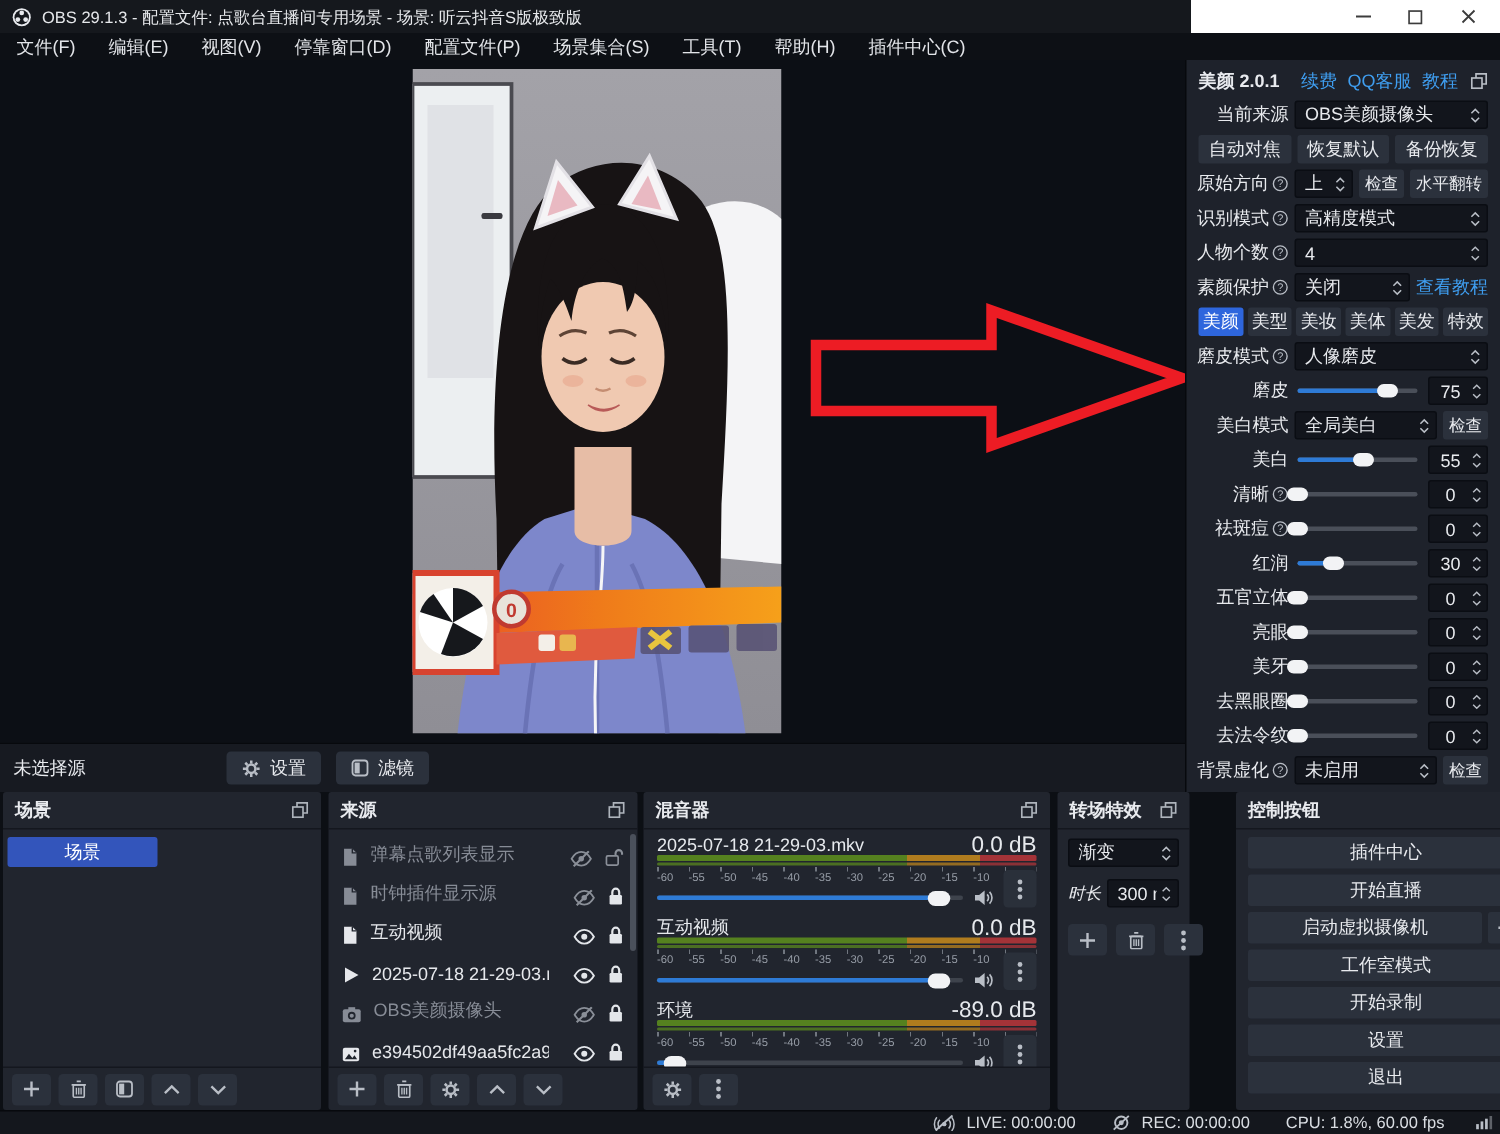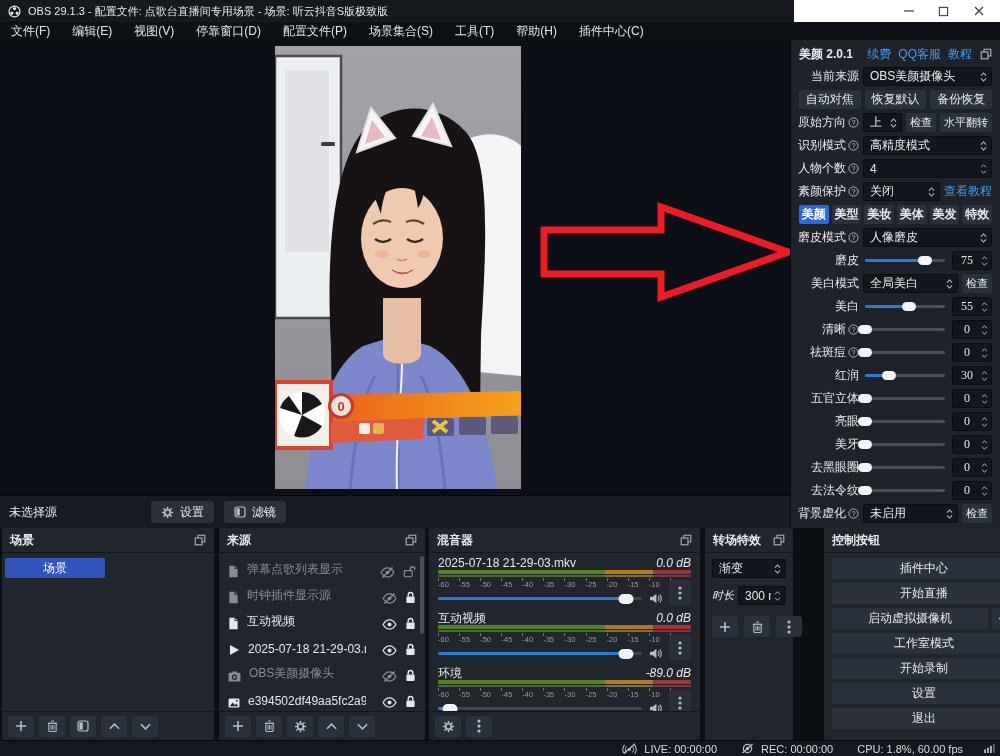--- a/index.html
+++ b/index.html
@@ -54,21 +54,21 @@
   .src-row.dim{color:#878c96;}
   .src-row .icon{color:inherit;}
   .src-row .lit{color:#e3e6ea;}
   .src-row .dimicon{color:#8a8f98;}
   .src-scrollbar{position:absolute;right:1px;top:28px;width:4px;height:78px;background:#4a505b;border-radius:2px;}
 
   
   .mix-body{position:absolute;top:24px;left:0;right:0;bottom:28px;overflow:hidden;}
   .mix-ch{padding:4px 9px 1px;}
   .mix-head{display:flex;justify-content:space-between;align-items:center;height:14px;color:#e6e9ed;}
-  .db{font-size:12px;font-style:italic;}
+  .db{font-size:15px;}
   .meter{height:4px;border-radius:1px;
     background:linear-gradient(to right,#55811f 0,#55811f 66%,#b07c1e 66%,#b07c1e 85%,#a43338 85%,#a43338 100%);}
   .meter.m2{height:2px;margin-top:1px;opacity:.8;}
   .tickmarks{height:3px;margin-top:1px;
     background:repeating-linear-gradient(to right,#70767f 0 1px,transparent 1px 8.333%);}
   .ticklabels{display:flex;justify-content:space-between;font-size:7.5px;color:#969ca6;height:8px;line-height:8px;}
   .vol-row{display:flex;align-items:center;gap:7px;margin-top:2px;height:15px;}
   .vol-track{flex:1;height:3px;background:#3e434c;border-radius:2px;position:relative;}
   .vol-fill{position:absolute;left:0;top:0;bottom:0;background:#2e7bd6;border-radius:2px;}
   .vol-handle{position:absolute;top:-3.5px;width:15px;height:10px;border-radius:5px;background:#f2f3f5;transform:translateX(-50%);}
@@ -91,37 +91,37 @@
 
   
   .beauty{position:absolute;top:40px;left:790px;width:210px;height:488px;background:#1e222b;
           border-left:1px solid #07090d;box-sizing:border-box;padding:5px 8px;
           display:flex;flex-direction:column;gap:4px;}
   .b-header{display:flex;align-items:center;gap:8px;height:18px;flex:none;}
   .b-title{font-weight:700;}
   .b-links{margin-left:auto;display:flex;gap:7px;}
   .b-link-item{color:#3f9ef0;}
   .b-row{display:flex;align-items:center;gap:4px;height:19px;flex:none;}
-  .b-row.tabsrow{gap:3px;font-weight:bold;}
+  .b-row.tabsrow{gap:3px;}
   .b-label{width:60px;flex:none;display:flex;justify-content:flex-end;align-items:center;gap:2px;white-space:nowrap;}
   .select{flex:1;min-width:0;height:19px;background:#12151c;border:1px solid #0a0d13;border-radius:2px;
           display:flex;align-items:center;gap:3px;padding:0 4px 0 6px;box-sizing:border-box;}
   .select .val{flex:1;overflow:hidden;white-space:nowrap;}
   .spin-arrows{display:flex;flex-direction:column;gap:2px;align-items:center;}
   .b-btn{height:19px;background:#2b313c;border-radius:2px;display:flex;align-items:center;
          padding:0 4px;flex:none;font-size:11px;}
   .b-btn.grow{flex:1;justify-content:center;font-size:12px;}
   .tab{flex:1;height:19px;background:#2b313c;border-radius:2px;display:flex;align-items:center;justify-content:center;}
   .tab.active{background:#2e66dd;color:#fff;}
   .slider{flex:1;position:relative;height:19px;}
   .sl-track{position:absolute;left:2px;right:3px;top:8px;height:3px;background:#4a4f59;border-radius:2px;}
   .sl-fill{position:absolute;left:0;top:0;height:3px;background:#2e7bd6;border-radius:2px;}
   .sl-handle{position:absolute;top:-3px;width:14px;height:9px;border-radius:4.5px;background:#f2f3f5;transform:translateX(-50%);}
   .spinval{width:40px;flex:none;height:19px;background:#12151c;border:1px solid #0a0d13;border-radius:2px;
-           display:flex;align-items:center;padding:0 3px 0 0;box-sizing:border-box;font-family:Liberation Serif, serif;}
+           display:flex;align-items:center;padding:0 3px 0 0;box-sizing:border-box;}
   .spinval .num{flex:1;text-align:center;}
 
   
   .statusbar{position:absolute;left:0;right:0;top:740px;height:16px;background:#14171d;
              border-top:1px solid #07090d;box-sizing:border-box;display:flex;align-items:center;
              justify-content:flex-end;gap:7px;font-size:11px;color:#d9dde2;padding:0 5px;}
   .st-gap{width:10px;}
   .sig{margin-left:14px;}
 </style>
 </head>

